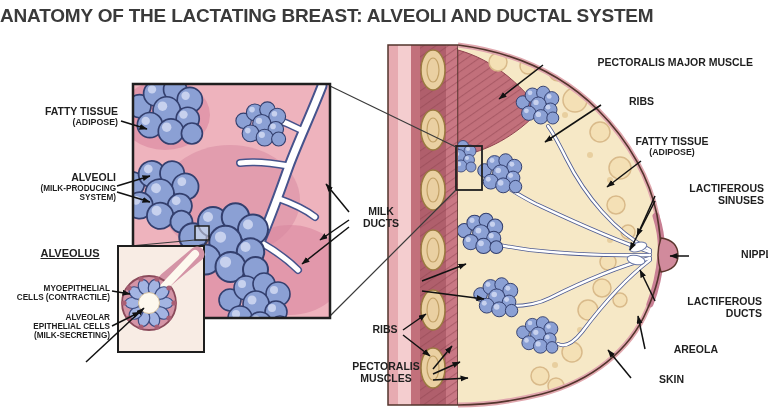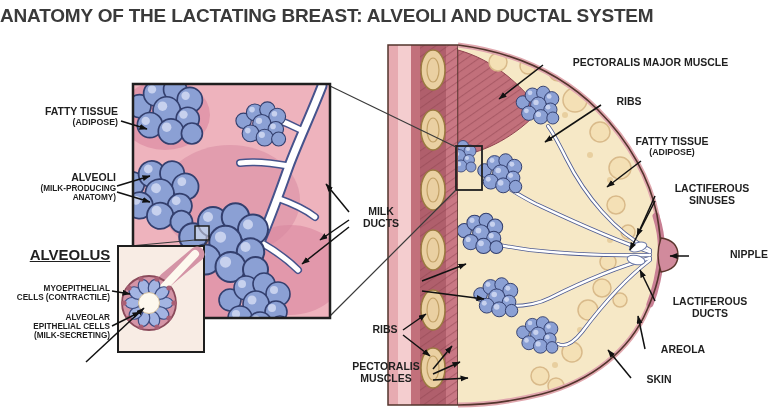--- a/index.html
+++ b/index.html
@@ -2,22 +2,22 @@
 <html><head>
 <meta charset="utf-8">
 <style>
   html,body{margin:0;padding:0;background:#fff;}
   .stage{position:relative;width:768px;height:419px;background:#ffffff;overflow:hidden;
          font-family:"Liberation Sans",sans-serif;}
   .title{position:absolute;left:0;top:5px;width:768px;
          font-size:19px;font-weight:bold;color:#3a3a3a;letter-spacing:-0.2px;}
   .lbl{position:absolute;font-weight:bold;color:#1f1f1f;line-height:1.1;}
   .lbl .ln{display:block;}
-  .c{text-align:center;} .r{text-align:right;} .l{text-align:center;}
-  .f12{font-size:12px;} .f11{font-size:15px;} .f10{font-size:10.5px;}
+  .c{text-align:center;} .r{text-align:right;} .l{text-align:right;}
+  .f12{font-size:12px;} .f11{font-size:11px;} .f10{font-size:10.5px;}
   .f9{font-size:8.8px;} .f8{font-size:8.2px;}
   .und{text-decoration:underline;}
   svg.art{position:absolute;left:0;top:0;}
 </style>
 </head>
 <body>
 
 <div class="stage">
 
   <svg class="art" width="768" height="419" viewBox="0 0 768 419">
@@ -271,21 +271,21 @@
 
 
   <div class="lbl r" style="left:18px;top:106px;width:100px">
     <span class="ln f10">FATTY TISSUE</span>
     <span class="ln f9">(ADIPOSE)</span>
   </div>
 
   <div class="lbl r" style="left:8px;top:172px;width:108px">
     <span class="ln f10">ALVEOLI</span>
     <span class="ln f8">(MILK-PRODUCING</span>
-    <span class="ln f8">ANATOMY)</span>
+    <span class="ln f8">SYSTEM)</span>
   </div>
 
   <div class="lbl c" style="left:352px;top:206px;width:58px">
     <span class="ln f10">MILK</span>
     <span class="ln f10">DUCTS</span>
   </div>
 
   <div class="lbl c und" style="left:28px;top:247px;width:84px">
     <span class="ln f11">ALVEOLUS</span>
   </div>

